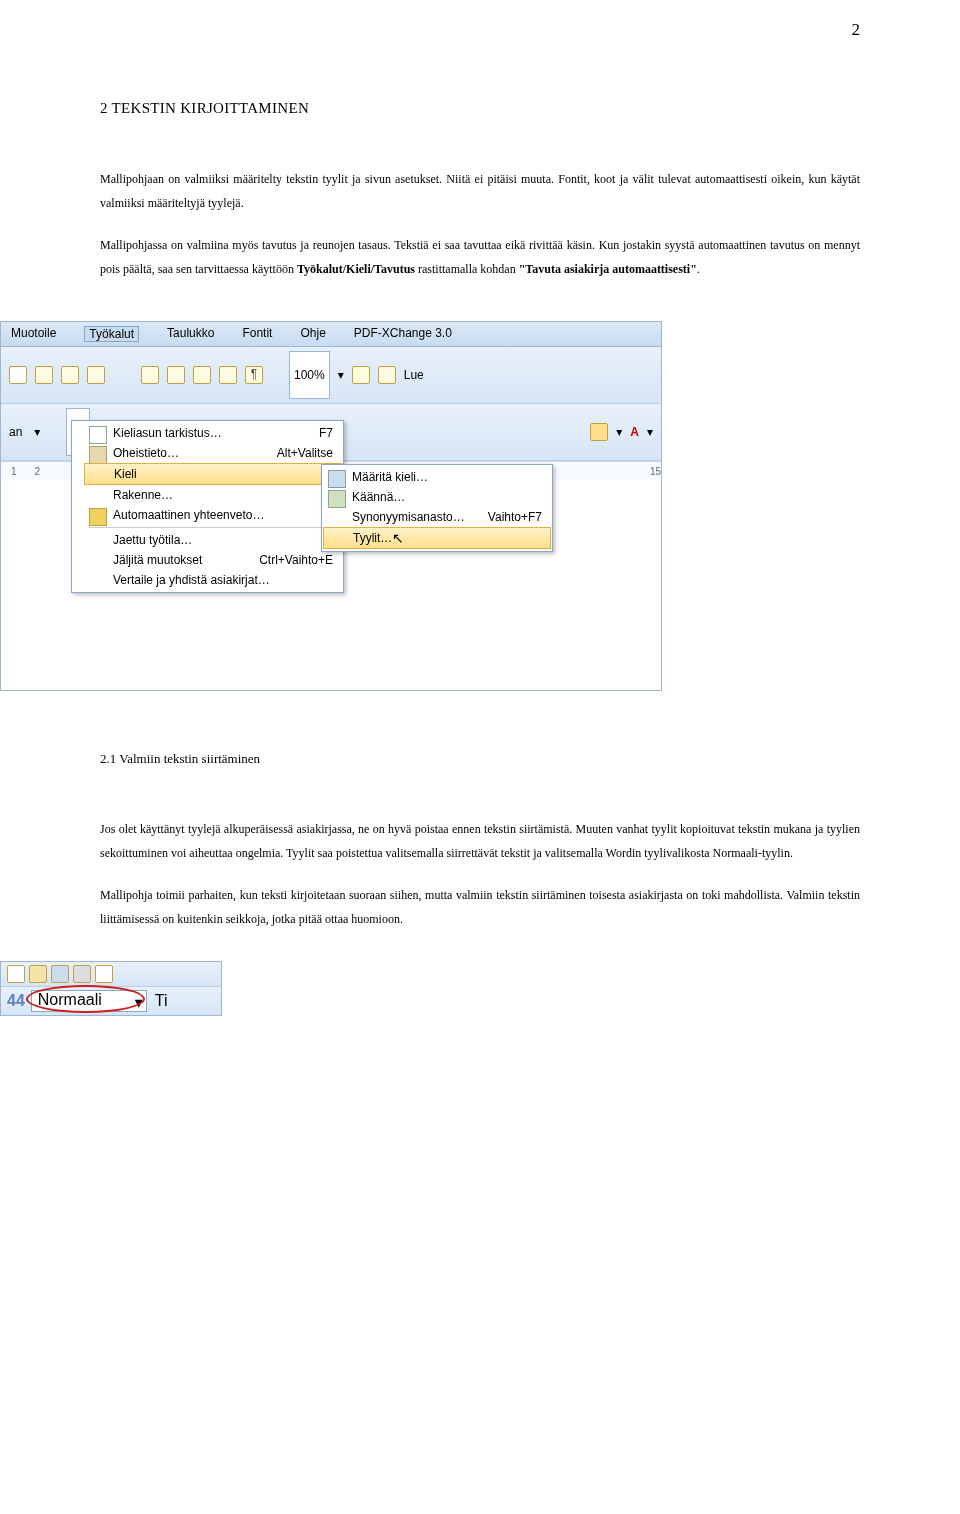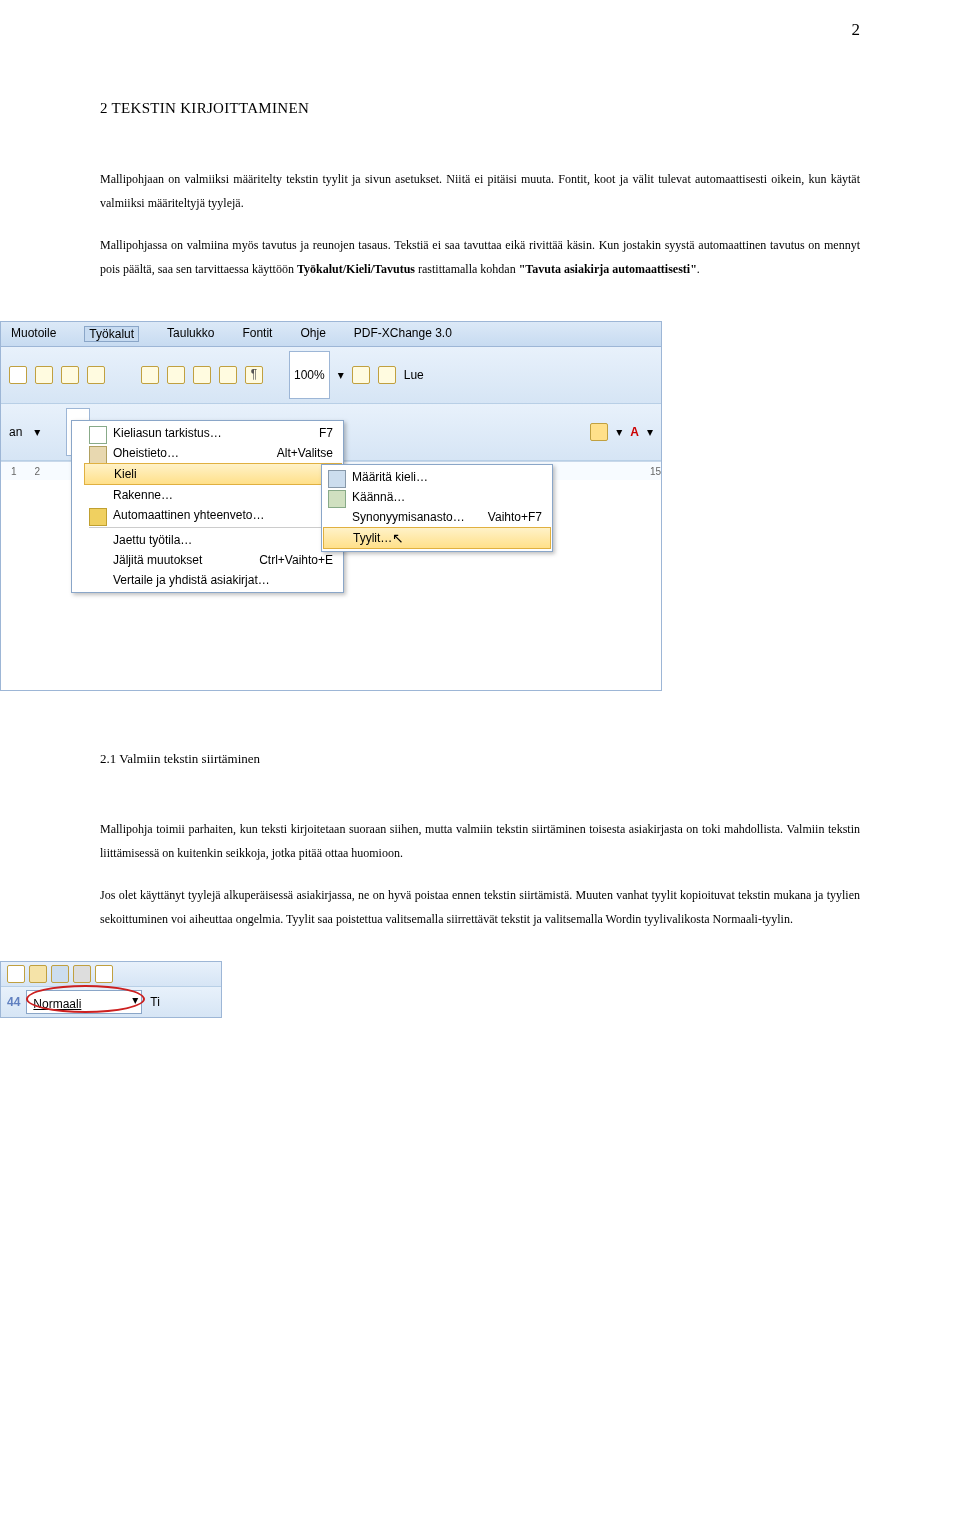--- a/index.html
+++ b/index.html
@@ -138,43 +138,42 @@
     position: absolute;
     left: 68px;
     top: 2px;
     font-size: 14px;
     pointer-events: none;
   }
   .small-shot {
     margin: 30px 0 0 -100px;
     width: 220px;
     font-family: Tahoma, Arial, sans-serif;
-    font-size: 12px;
+    font-size: 16px;
     background: #eef4fb;
     border: 1px solid #9db6d6;
   }
   .tb2 {
     display: flex; gap: 4px;
     padding: 3px 6px;
     background: linear-gradient(#e8f1fb,#d6e5f5);
     border-bottom: 1px solid #b8cfe6;
   }
   .style-box {
     display: flex; align-items: center;
     padding: 3px 6px;
     background: linear-gradient(#e8f1fb,#d6e5f5);
     position: relative;
   }
   .style-dd {
     background: #fff;
     border: 1px solid #8aa6c8;
-    padding: 6px 18px 2px 6px;
+    padding: 0 18px 2px 6px;
     min-width: 90px;
     position: relative;
-    text-decoration: underline;
   }
   .red-oval {
     position: absolute;
     left: 25px; top: -2px;
     width: 115px; height: 24px;
     border: 2px solid #cc2020;
     border-radius: 50%;
     pointer-events: none;
   }
 </style>
@@ -299,23 +298,23 @@
           <span>Tyylit…</span>
           <span class="cursor">↖</span>
           <span></span>
         </div>
       </div>
     </div>
   </div>
 
   <h2 class="subsection">2.1  Valmiin tekstin siirtäminen</h2>
 
+  <p class="body">Jos olet käyttänyt tyylejä alkuperäisessä asiakirjassa, ne on hyvä poistaa ennen tekstin siirtämistä. Muuten vanhat tyylit kopioituvat tekstin mukana ja tyylien sekoittuminen voi aiheuttaa ongelmia. Tyylit saa poistettua valitsemalla siirrettävät tekstit ja valitsemalla Wordin tyylivalikosta Normaali-tyylin.</p>
+
   <p class="body">Mallipohja toimii parhaiten, kun teksti kirjoitetaan suoraan siihen, mutta valmiin tekstin siirtäminen toisesta asiakirjasta on toki mahdollista. Valmiin tekstin liittämisessä on kuitenkin seikkoja, jotka pitää ottaa huomioon.</p>
-
-  <p class="body">Jos olet käyttänyt tyylejä alkuperäisessä asiakirjassa, ne on hyvä poistaa ennen tekstin siirtämistä. Muuten vanhat tyylit kopioituvat tekstin mukana ja tyylien sekoittuminen voi aiheuttaa ongelmia. Tyylit saa poistettua valitsemalla siirrettävät tekstit ja valitsemalla Wordin tyylivalikosta Normaali-tyylin.</p>
 
   <div class="small-shot">
     <div class="tb2">
       <span class="tool-ico" style="background:#fff;"></span>
       <span class="tool-ico" style="background:#f5e3a8;"></span>
       <span class="tool-ico" style="background:#cde;"></span>
       <span class="tool-ico" style="background:#ddd;"></span>
       <span class="tool-ico" style="background:#fff;"></span>
     </div>
     <div class="style-box">

